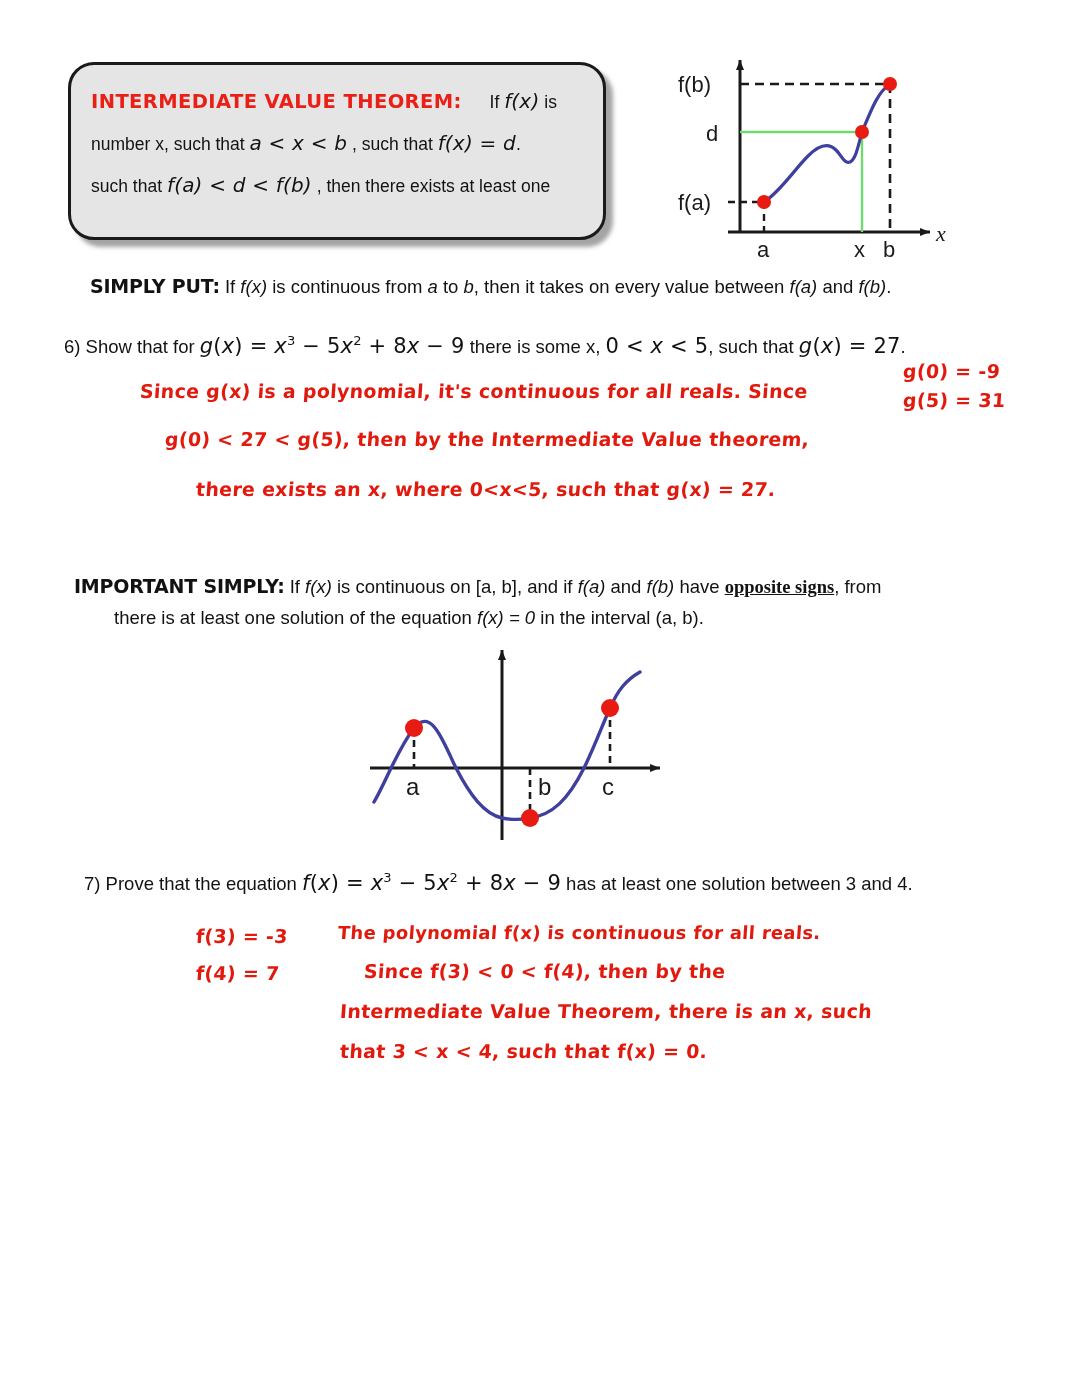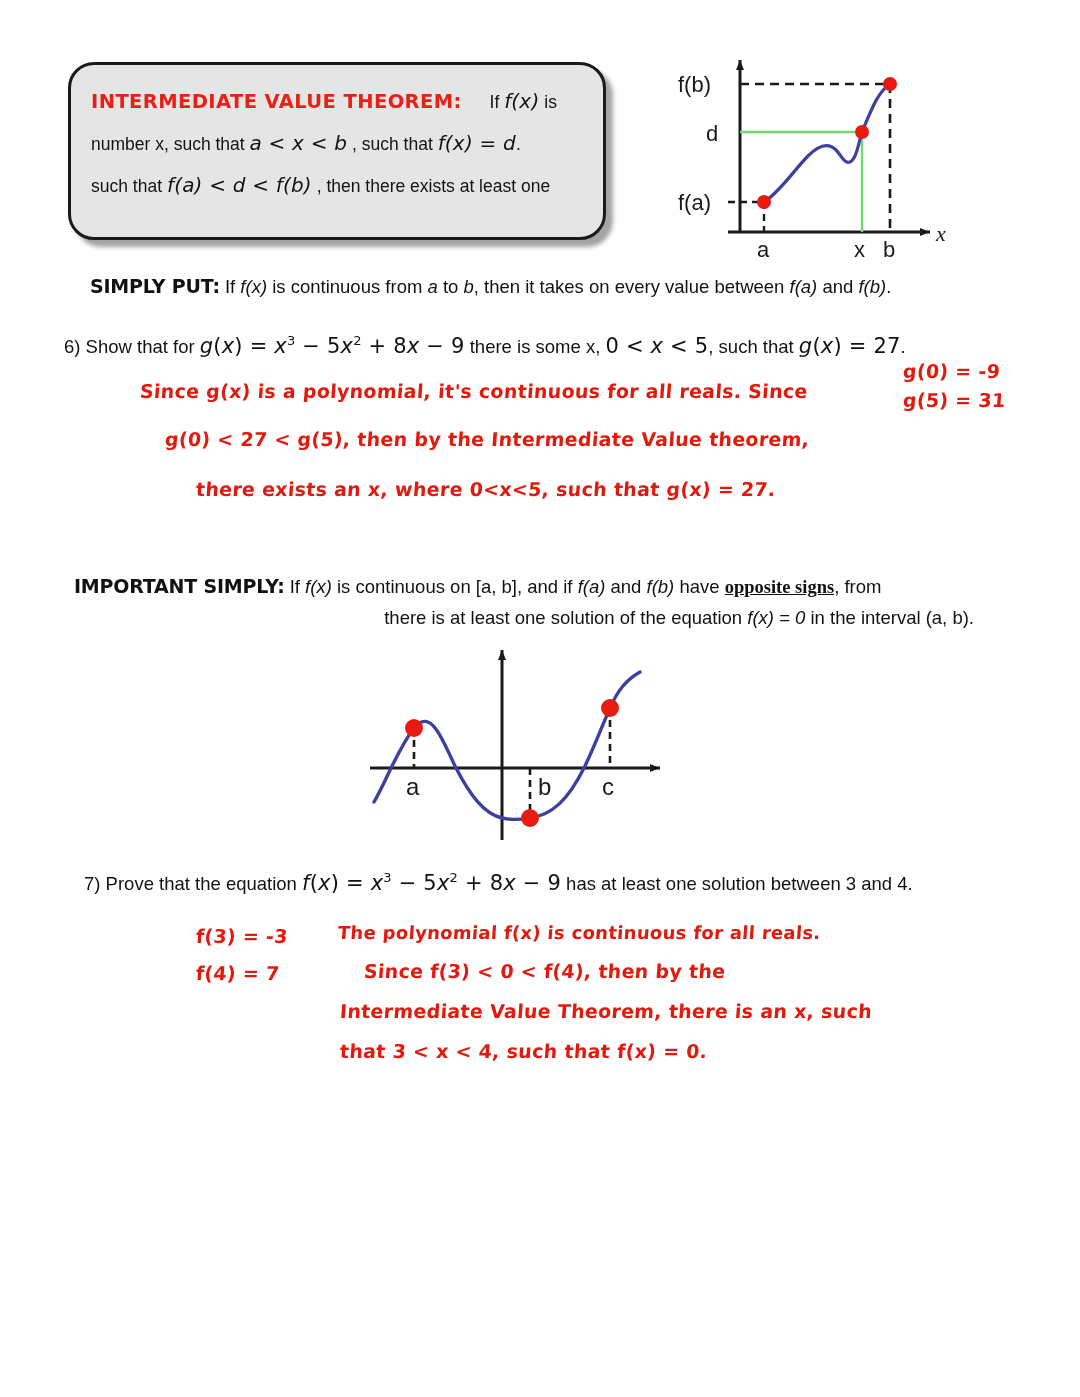--- a/index.html
+++ b/index.html
@@ -76,21 +76,21 @@
   .body-text {
     font-size: 18.5px;
     color: #121212;
   }
   .body-text i { font-style: italic; }
   .ul-bold { font-weight: bold; text-decoration: underline; font-family: Liberation Serif, serif; }
 
   #simply-put { left: 90px; top: 275px; width: 930px; }
   #problem-6  { left: 64px; top: 333px; width: 940px; }
   #important-result { left: 74px; top: 575px; width: 900px; }
-  #important-result .l2 { display: block; text-align: right; padding-left: 40px; margin-top: 9px; }
+  #important-result .l2 { display: block; text-align: left; padding-left: 40px; margin-top: 9px; }
   #problem-7 { left: 84px; top: 870px; width: 940px; }
 
   
   .hand {
     font-family: "DejaVu Sans", sans-serif;
     color: #e2190d;
     font-weight: bold;
     font-size: 19px;
     letter-spacing: .3px;
     white-space: nowrap;

